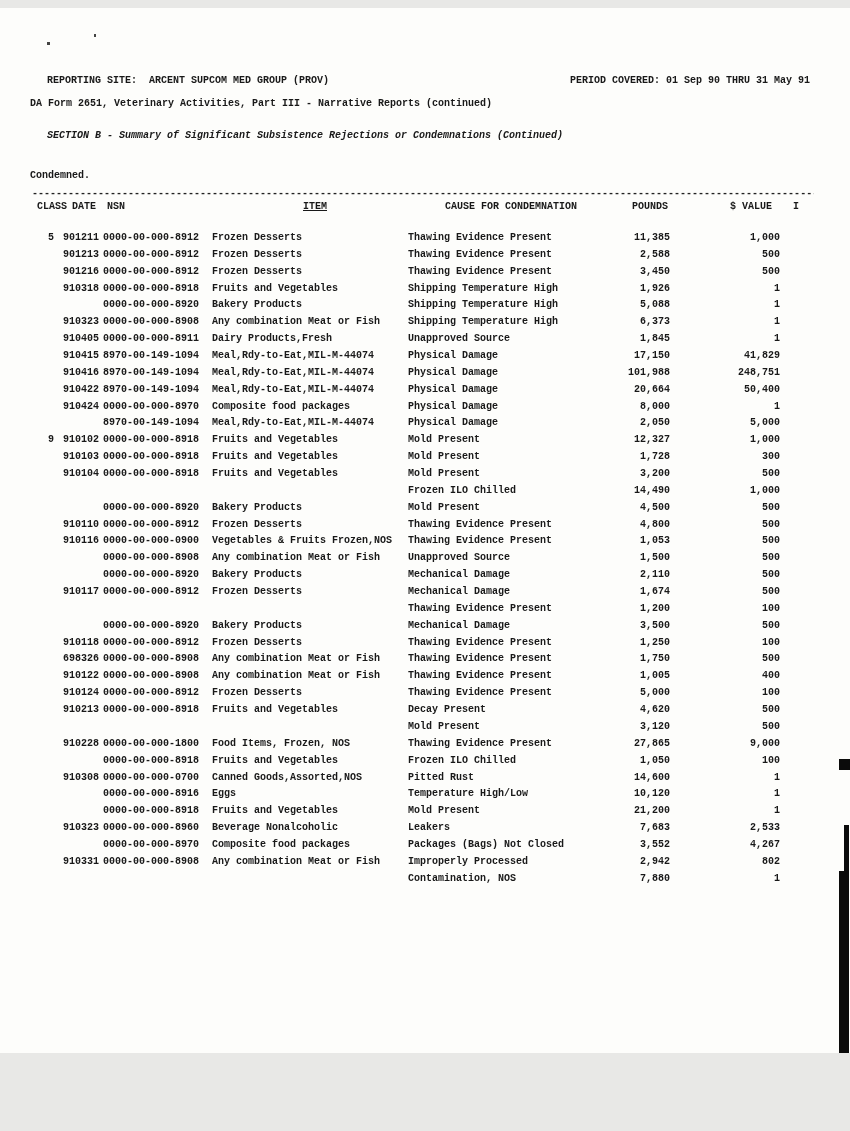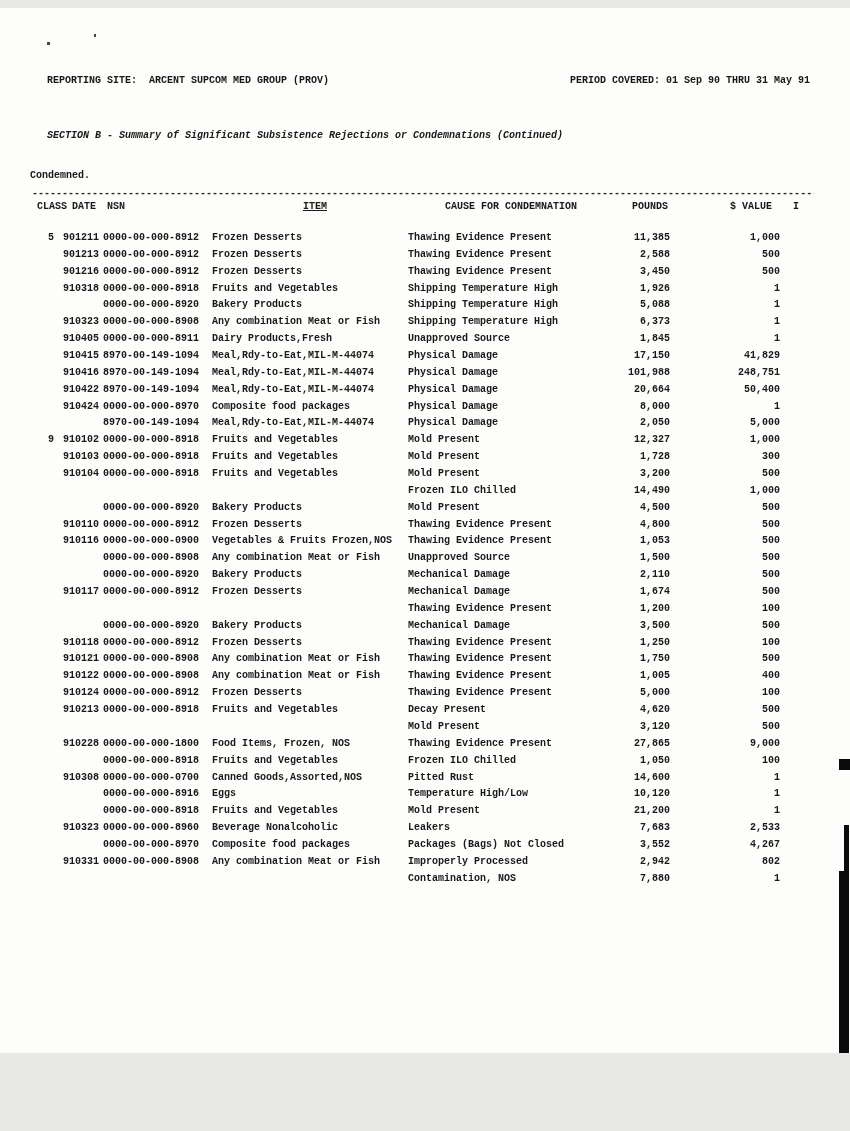--- a/index.html
+++ b/index.html
@@ -49,20 +49,21 @@
 </head>
 <body>
 
 <div class="page">
 
   <div class="speck" style="left:94px; top:26px; width:2px; height:3px;"></div>
   <div class="speck" style="left:47px; top:34px; width:3px; height:3px;"></div>
 
   <div class="abs" style="left:47px; top:67px;">REPORTING SITE:  ARCENT SUPCOM MED GROUP (PROV)</div>
   <div class="abs" style="left:570px; top:67px;">PERIOD COVERED: 01 Sep 90 THRU 31 May 91</div>
+  <div class="abs" style="left:30px; top:90px;">DA Form 2651, Veterinary Activities, Part III - Narrative Reports (continued)</div>
   <div class="abs" style="left:47px; top:122px;font-style:italic;">SECTION B - Summary of Significant Subsistence Rejections or Condemnations (Continued)</div>
   <div class="abs" style="left:30px; top:162px;">Condemned.</div>
 
   <div class="sep">------------------------------------------------------------------------------------------------------------------------------------</div>
 
   <div class="colhead h-class">CLASS</div>
   <div class="colhead h-date">DATE</div>
   <div class="colhead h-nsn">NSN</div>
   <div class="colhead h-item">ITEM</div>
   <div class="colhead h-cause">CAUSE FOR CONDEMNATION</div>
@@ -291,21 +292,21 @@
         <span class="cell col-cl"></span>
         <span class="cell col-date">910118</span>
         <span class="cell col-nsn">0000-00-000-8912</span>
         <span class="cell col-item">Frozen Desserts</span>
         <span class="cell col-cause">Thawing Evidence Present</span>
         <span class="cell col-lbs">1,250</span>
         <span class="cell col-val">100</span>
       </div>
       <div class="trow">
         <span class="cell col-cl"></span>
-        <span class="cell col-date">910121</span>
+        <span class="cell col-date">698326</span>
         <span class="cell col-nsn">0000-00-000-8908</span>
         <span class="cell col-item">Any combination Meat or Fish</span>
         <span class="cell col-cause">Thawing Evidence Present</span>
         <span class="cell col-lbs">1,750</span>
         <span class="cell col-val">500</span>
       </div>
       <div class="trow">
         <span class="cell col-cl"></span>
         <span class="cell col-date">910122</span>
         <span class="cell col-nsn">0000-00-000-8908</span>

